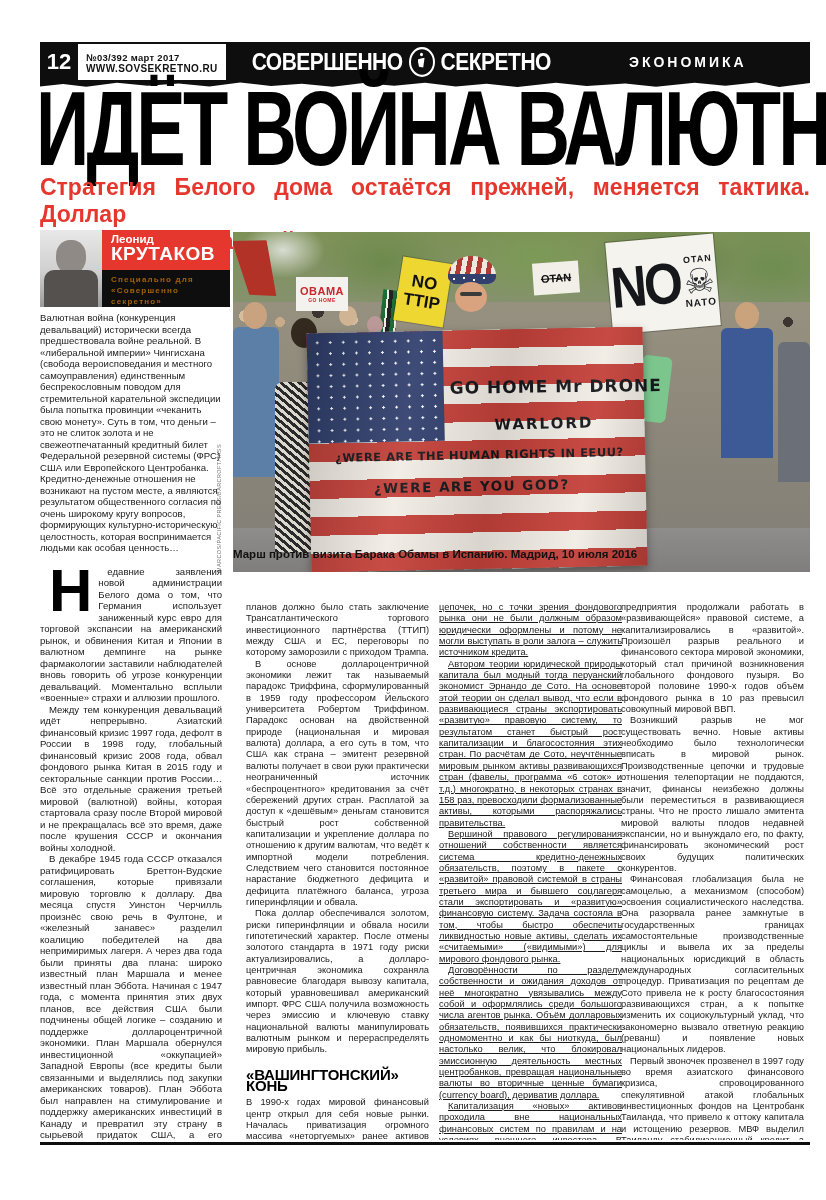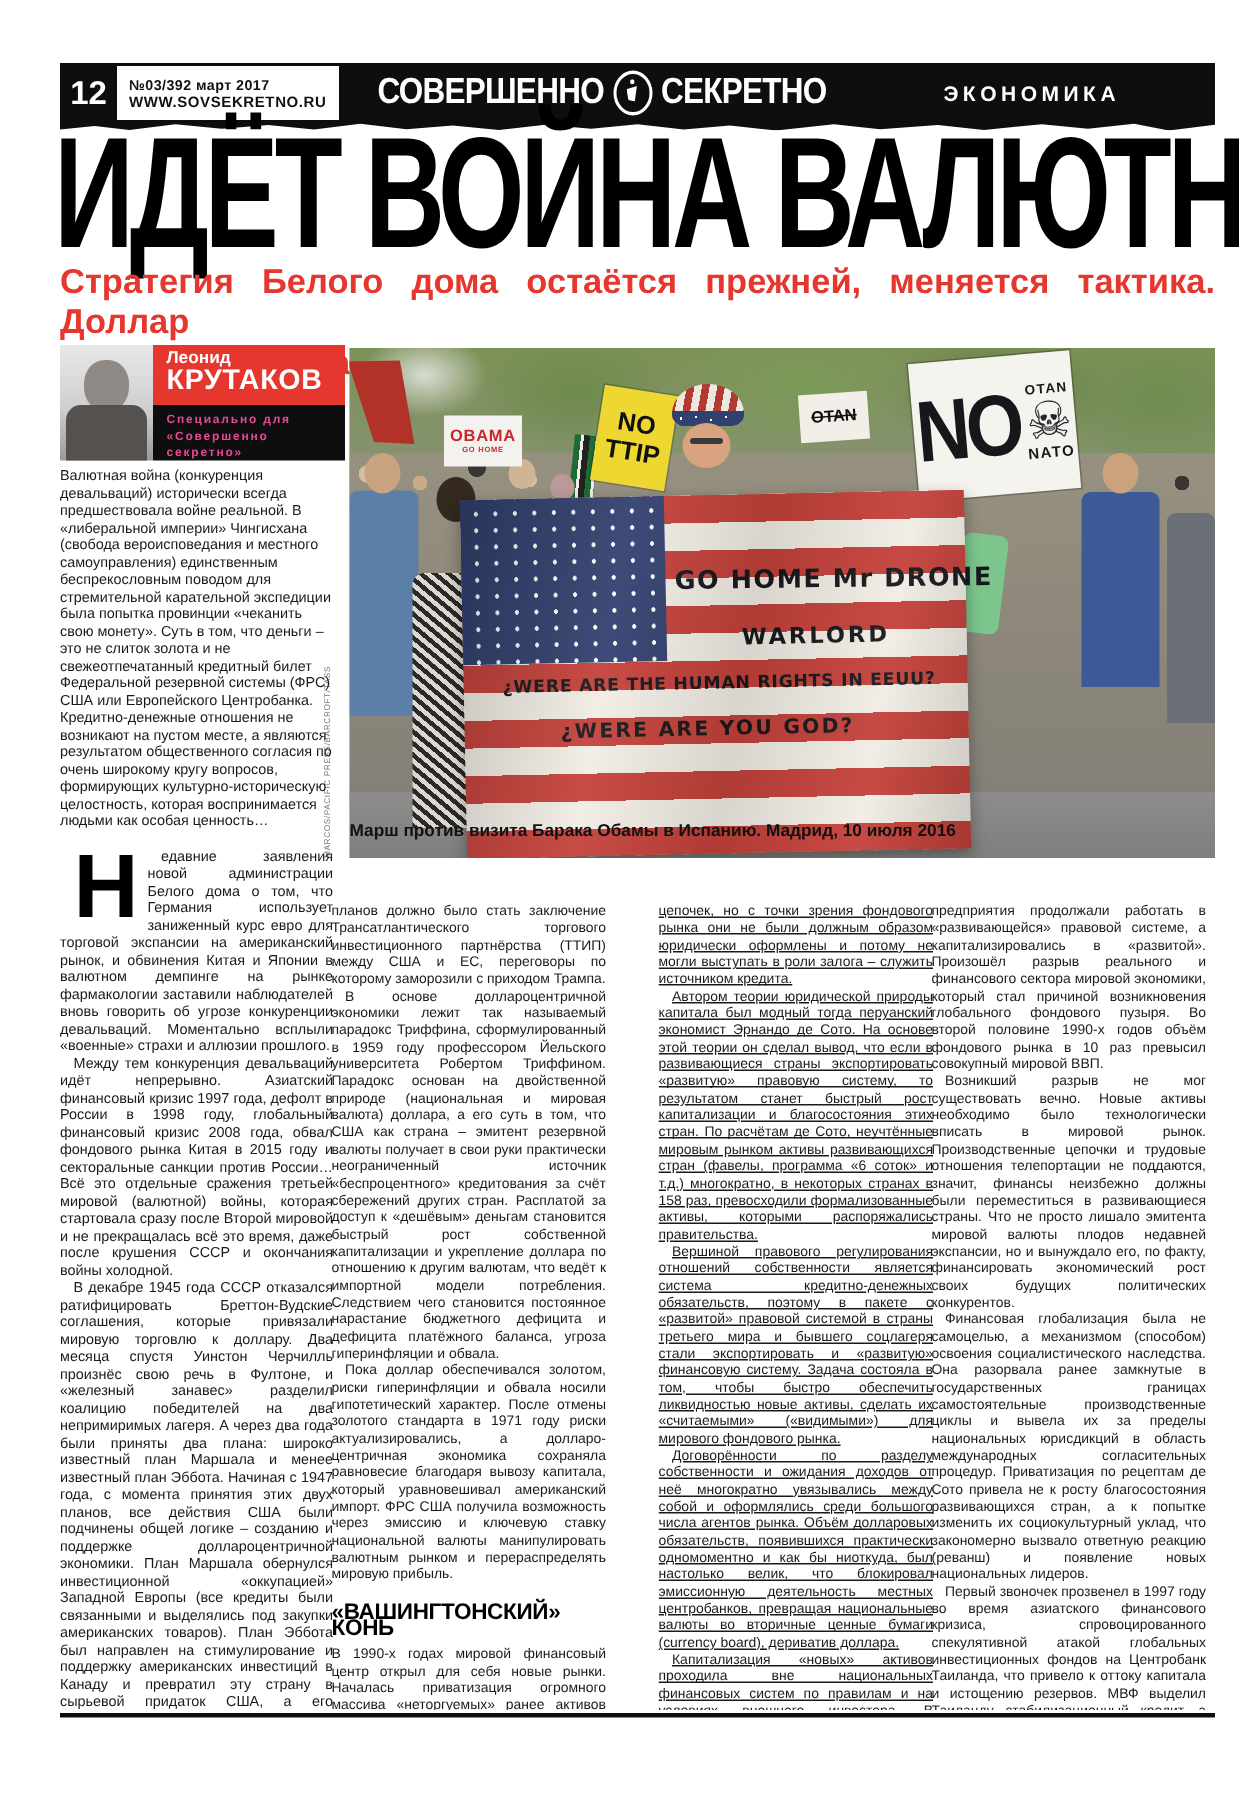--- a/index.html
+++ b/index.html
@@ -33,21 +33,21 @@
 
   
   .author{position:absolute;left:40px;top:230px;width:190px;height:77px;display:flex;}
   .a-photo{width:62px;height:77px;background:linear-gradient(180deg,#e8e8e8 0%,#cfcfcf 55%,#9a9a9a 100%);position:relative;overflow:hidden;}
   .a-photo .head{position:absolute;left:16px;top:10px;width:30px;height:34px;border-radius:46%;background:#8f8a85;}
   .a-photo .body{position:absolute;left:4px;top:40px;width:54px;height:40px;border-radius:10px 10px 0 0;background:#55514e;}
   .a-right{flex:1;display:flex;flex-direction:column;}
   .a-name{background:#e5372d;color:#fff;height:39px;padding:3px 0 0 9px;}
   .a-name .fn{font-size:11.5px;font-weight:bold;line-height:13px;}
   .a-name .ln{font-size:19px;font-weight:bold;letter-spacing:.5px;line-height:16px;}
-  .a-for{background:#0e0e0e;color:#ec4899;flex:1;padding:4px 0 0 9px;}
+  .a-for{background:#0e0e0e;color:#a16207;flex:1;padding:4px 0 0 9px;}
   .a-for div{font-size:8px;font-weight:bold;letter-spacing:1.2px;line-height:11px;}
 
   
   .photo{position:absolute;left:233px;top:232px;width:577px;height:340px;background:#8f9a85;overflow:hidden;}
   .ph-trees{position:absolute;left:0;top:0;width:577px;height:110px;
       background:
         radial-gradient(60px 40px at 50px 18px,#d9ddd3 0%,rgba(217,221,211,0) 70%),
         radial-gradient(90px 55px at 150px 30px,#6d8a4c 0%,rgba(109,138,76,0) 75%),
         radial-gradient(110px 60px at 300px 25px,#7c9a57 0%,rgba(124,154,87,0) 75%),
         radial-gradient(100px 55px at 430px 30px,#5f7d44 0%,rgba(95,125,68,0) 75%),
@@ -115,21 +115,21 @@
           writing-mode:vertical-rl;transform:rotate(180deg);letter-spacing:.4px;text-align:left;}
 
   .caption{position:absolute;left:233px;top:548px;width:577px;font-size:11.5px;font-weight:bold;color:#111;}
 
   
   .col{position:absolute;overflow:hidden;text-align:justify;}
   .col p{margin:0;}
   .col p + p{text-indent:9px;}
   .col1{left:40px;top:312px;width:182px;height:828px;font-size:9.6px;line-height:11.5px;}
   .col1 .lead{text-align:left;margin-bottom:12px;}
-  .col2{left:221px;top:602px;width:183px;height:538px;font-size:9.3px;line-height:11.35px;}
+  .col2{left:246px;top:602px;width:183px;height:538px;font-size:9.3px;line-height:11.35px;}
   .col3{left:439px;top:602px;width:183px;height:538px;font-size:9.3px;line-height:11.35px;text-decoration:underline;}
   .col4{left:621px;top:602px;width:183px;height:538px;font-size:9.3px;line-height:11.35px;}
   .col-heading{font-size:15px;font-weight:bold;letter-spacing:-.2px;word-spacing:-3.5px;margin:13px 0 6px 0;
                text-align:left;color:#000;}
   .dropcap{float:left;font-size:60px;line-height:46px;font-weight:bold;color:#000;padding:2px 6px 0 0;}
   .bottomrule{position:absolute;left:40px;top:1142px;width:770px;height:3px;background:#0e0e0e;}
 </style>
 </head>
 <body>
 

